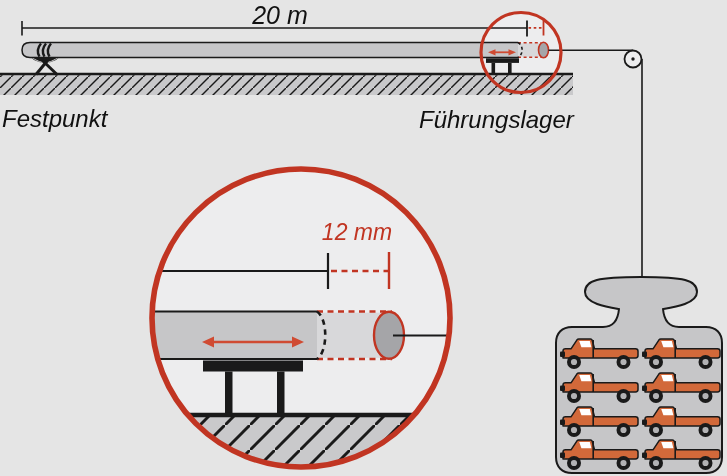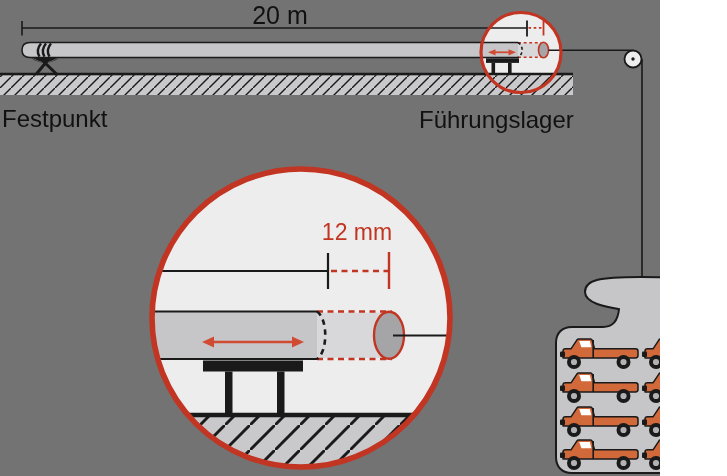--- a/index.html
+++ b/index.html
@@ -1,16 +1,16 @@
 <!DOCTYPE html>
 <html style="--red: #c13522; --red-light: #d04b32; --line: #1a1a1a; --rod: #c6c6c8; --rod-ghost: #d8d8da; --rod-cap: #a5a5a8; --lens-fill: #ededee; --ground: #c9c9cb; --weight: #c6c6c8; --truck: #d2693a; --hub: #b2b2b4;"><head>
 <meta charset="utf-8">
 <style>
   html,body{margin:0;padding:0;background:#fff;}
-  .stage{position:relative;width:660px;height:476px;background:#737373;overflow:hidden;}
+  .stage{position:relative;width:727px;height:476px;background:#e5e5e5;overflow:hidden;font-style:italic;}
   svg{display:block;}
   .ln      {stroke:var(--line);fill:none;}
   .fill-ln {fill:var(--line);stroke:none;}
   .red-ln      {stroke:var(--red);fill:none;}
   .redlight-ln {stroke:var(--red-light);fill:none;}
   .redlight-fill{fill:var(--red-light);stroke:none;}
   .rod-fill  {fill:var(--rod);}
   .ghost-fill{fill:var(--rod-ghost);}
   .cap-fill  {fill:var(--rod-cap);}
   .lens-fill {fill:var(--lens-fill);}

